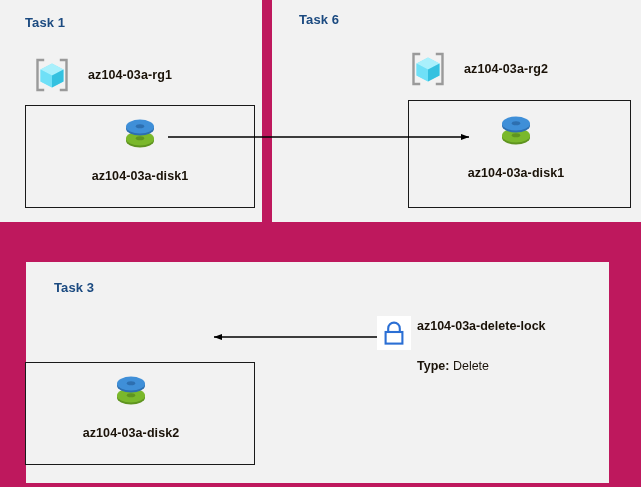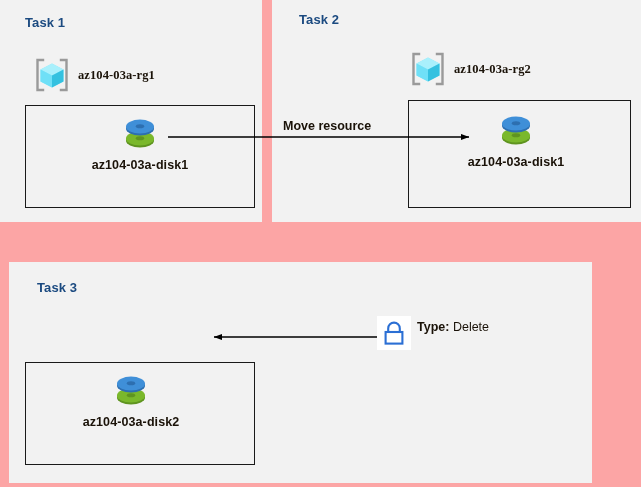--- a/index.html
+++ b/index.html
@@ -14,32 +14,32 @@
     overflow: hidden;
     font-family: "Liberation Sans", sans-serif;
     -webkit-font-smoothing: antialiased;
   }
 
   .canvas {
     position: absolute;
     left: 0; top: 0;
     width: 641px;
     height: 487px;
-    background: #fca5a5;
+    background: #be185d;
   }
 
   
   .panel {
     position: absolute;
     background: #f2f2f2;
     box-sizing: border-box;
   }
   #panel-task1 { left: 0px;   top: 0px;   width: 262px; height: 222px; }
   #panel-task2 { left: 272px; top: 0px;   width: 369px; height: 222px; }
-  #panel-task3 { left: 9px;   top: 262px; width: 583px; height: 221px; }
+  #panel-task3 { left: 26px;   top: 262px; width: 583px; height: 221px; }
 
   .panel-title {
     position: absolute;
     font-size: 13px;
     font-weight: bold;
     color: #1b4a80;
     letter-spacing: .1px;
     white-space: nowrap;
   }
   #title-task1 { left: 25px; top: 15px; }
@@ -55,23 +55,22 @@
   }
   #box-task1 { left: 25px;  top: 105px; width: 230px; height: 103px; }
   #box-task2 { left: 408px; top: 100px; width: 223px; height: 108px; }
   #box-task3 { left: 25px;  top: 362px; width: 230px; height: 103px; }
 
   
   .node {
     position: absolute;
     display: flex;
     align-items: center;
-    gap: 7px;
-    white-space: nowrap;
-    font-family: Liberation Serif, serif;
+    gap: 17px;
+    white-space: nowrap;
   }
   .node-label {
     font-size: 12.5px;
     font-weight: bold;
     color: #1a1208;
     letter-spacing: .1px;
   }
 
   .rg-icon { width: 38px; height: 38px; display: block; flex: 0 0 auto; }
   .disk-icon { width: 42px; height: 40px; display: block; }
@@ -83,21 +82,21 @@
   #rg3 { left: 31px;  top: 318px; }
 
   
   .disk-node {
     position: absolute;
     display: flex;
     flex-direction: column;
     align-items: center;
     white-space: nowrap;
   }
-  .disk-node .node-label { margin-top: 5px; }
+  .disk-node .node-label { margin-top: 16px; }
 
   #disk1-task1 { left: 77px;  top: 113px; width: 126px; }
   #disk1-task2 { left: 446px; top: 110px; width: 140px; }
   #disk2-task3 { left: 68px;  top: 370px; width: 126px; }
 
   
   #lock-node {
     position: absolute;
     left: 377px;
     top: 316px;
@@ -110,20 +109,21 @@
   #lock-name {
     font-size: 12.5px;
     font-weight: bold;
     color: #1a1208;
     line-height: 15px;
   }
   #lock-type {
     font-size: 12.5px;
     color: #1a1208;
     line-height: 16px;
+    margin-top: 24px;
   }
   #lock-type b { font-weight: bold; }
 
   
   .connector { position: absolute; overflow: visible; }
   #connector-move  { left: 168px; top: 125px;  width: 310px; height: 24px; }
   #connector-lock  { left: 205px; top: 326px;  width: 175px; height: 22px; }
 
   #label-move {
     position: absolute;
@@ -170,21 +170,21 @@
         <ellipse cx="21" cy="25.2" rx="4.2" ry="2" fill="#5f9420"></ellipse>
         <ellipse cx="21" cy="15.5" rx="14" ry="7" fill="#2d6fb0"></ellipse>
         <ellipse cx="21" cy="13.6" rx="14" ry="7" fill="#3f8fd8"></ellipse>
         <ellipse cx="21" cy="13.3" rx="4.2" ry="2" fill="#2d6fb0"></ellipse>
       </svg>
     </span>
     <span class="node-label">az104-03a-disk1</span>
   </div>
 
   <div class="panel" id="panel-task2">
-    <div class="panel-title" id="title-task2">Task 2</div>
+    <div class="panel-title" id="title-task2">Task 6</div>
   </div>
 
   <div class="node" id="rg2">
     <span>
       <svg class="rg-icon" viewBox="0 0 38 38">
         <path d="M10 4 L4.5 4 L4.5 34 L10 34" fill="none" stroke="#9a9a9a" stroke-width="2.4" stroke-linecap="square"></path>
         <path d="M28 4 L33.5 4 L33.5 34 L28 34" fill="none" stroke="#9a9a9a" stroke-width="2.4" stroke-linecap="square"></path>
         <polygon points="19,7.5 30.5,13.6 30.5,25.4 19,31.5 7.5,25.4 7.5,13.6" fill="#8fe9fb"></polygon>
         <polygon points="19,7.5 30.5,13.6 19,19.6 7.5,13.6" fill="#a9f0fc"></polygon>
         <polygon points="19,19.6 30.5,13.6 30.5,25.4 19,31.5" fill="#34c1e0"></polygon>
@@ -212,21 +212,20 @@
 
   <svg class="connector" id="connector-move" viewBox="0 0 310 24">
     <defs>
       <marker id="arrow-right" markerWidth="9" markerHeight="9" refX="8.4" refY="3.2" orient="auto" markerUnits="userSpaceOnUse">
         <path d="M0,0 L8.6,3.2 L0,6.4 z" fill="#000000"></path>
       </marker>
     </defs>
     <line x1="0" y1="12" x2="301" y2="12" stroke="#000000" stroke-width="1.4" marker-end="url(#arrow-right)"></line>
   </svg>
 
-  <div id="label-move">Move resource</div>
 
   <div class="panel" id="panel-task3">
     <div class="panel-title" id="title-task3">Task 3</div>
   </div>
 
 
   <div class="resource-box" id="box-task3"></div>
 
   <div class="disk-node" id="disk2-task3">
     <span>
@@ -253,17 +252,18 @@
 
   <div id="lock-node">
     <span>
       <svg class="lock-icon" viewBox="0 0 34 34">
         <rect x="0" y="0" width="34" height="34" fill="#ffffff"></rect>
         <path d="M11.2 16 L11.2 12.4 A5.8 5.8 0 0 1 22.8 12.4 L22.8 16" fill="none" stroke="#2b6fd4" stroke-width="2.1"></path>
         <rect x="8.6" y="16" width="16.8" height="11.6" fill="none" stroke="#2b6fd4" stroke-width="2.1"></rect>
       </svg>
     </span>
     <span id="lock-text">
+      <span id="lock-name">az104-03a-delete-lock</span>
       <span id="lock-type"><b>Type:</b> <span>Delete</span></span>
     </span>
   </div>
 
 </div>
 
 </body></html>

